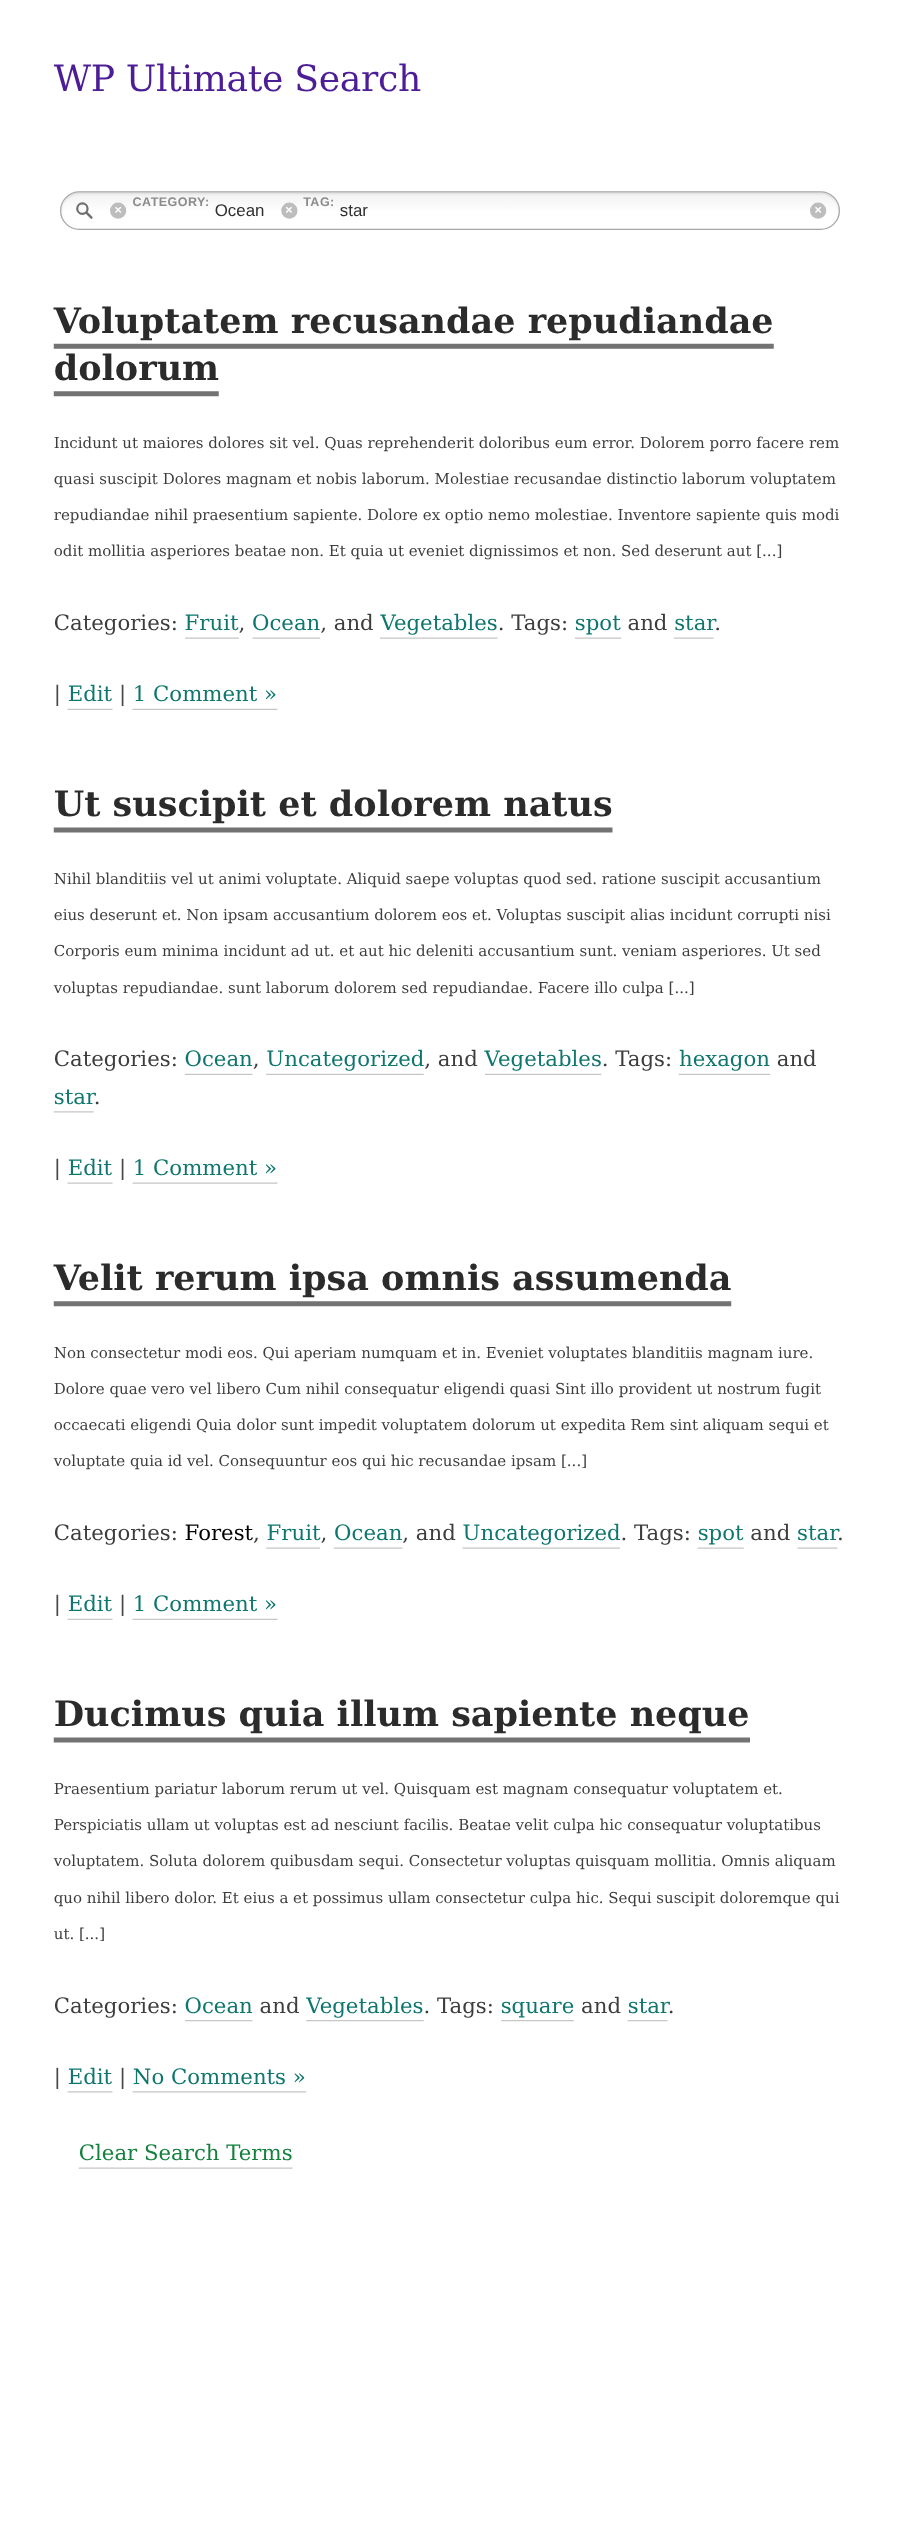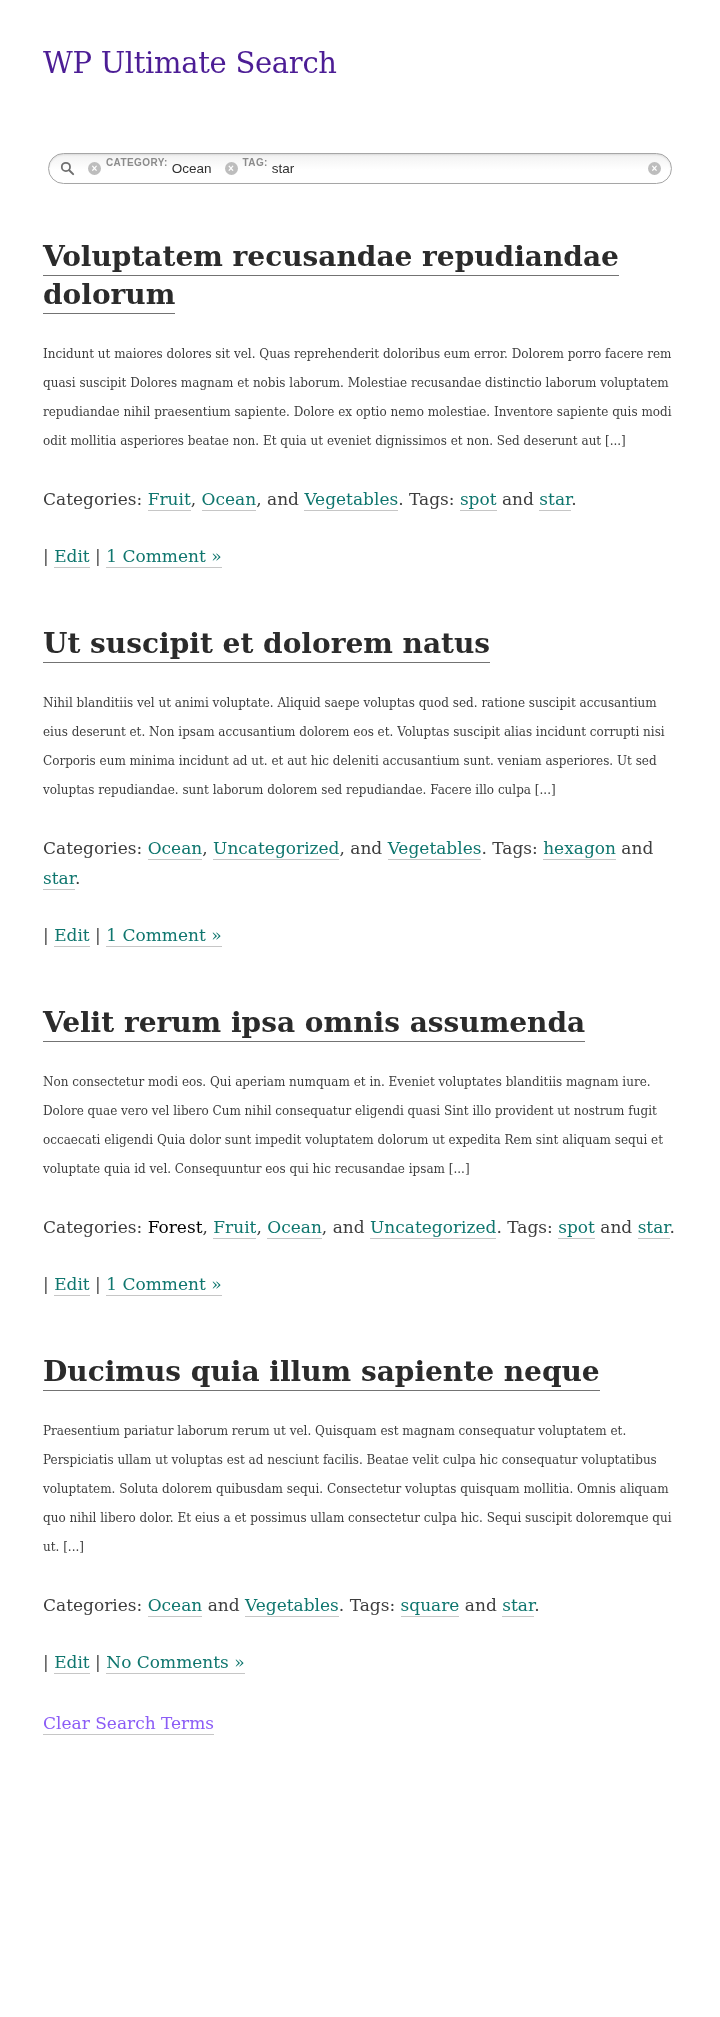--- a/index.html
+++ b/index.html
@@ -44,35 +44,35 @@
     font-size: 10px; font-weight: bold; letter-spacing: 0.4px;
     color: #8b8b8b;
   }
   .facet-value { font-size: 13.5px; color: #2f2f2f; }
   .clear-all { margin-left: auto; }
 
   
   h2.post-title { font-size: 28px; line-height: 38px; font-weight: bold; margin: 54px 0 26px 0; }
   a.title-link {
     color: #2b2b2b; text-decoration: none;
-    border-bottom: 1px solid #737373; padding-bottom: 2px;
+    border-bottom: 4px solid #737373; padding-bottom: 2px;
   }
   p.excerpt { font-size: 12px; line-height: 29px; margin: 0 0 28px 0; color: #3d3d3d; }
   .post-meta { font-size: 17px; line-height: 30px; margin: 0 0 28px 0; color: #3d3d3d; }
   a.meta-link {
     color: #0f766e; text-decoration: none;
     border-bottom: 1px solid #c6c6c6; padding-bottom: 1px;
   }
   a.muted-link { color: #000000; text-decoration: none; }
   .post-links { font-size: 17px; line-height: 29px; color: #474747; }
 
   .clear-terms { margin-top: 32px; font-size: 17px; line-height: 29px; }
   .clear-terms a {
-    color: #8b5cf6; text-decoration: none;
-    border-bottom: 1px solid #c6c6c6; padding-bottom: 1px;
+    color: #15803d; text-decoration: none;
+    border-bottom: 1px solid #c6c6c6; padding-bottom: 1px; margin-left: 20px;
   }
 </style>
 </head>
 <body>
 
 <div class="page">
 
   <h1 class="site-title">WP Ultimate Search</h1>
 
   <div class="search-wrap">

